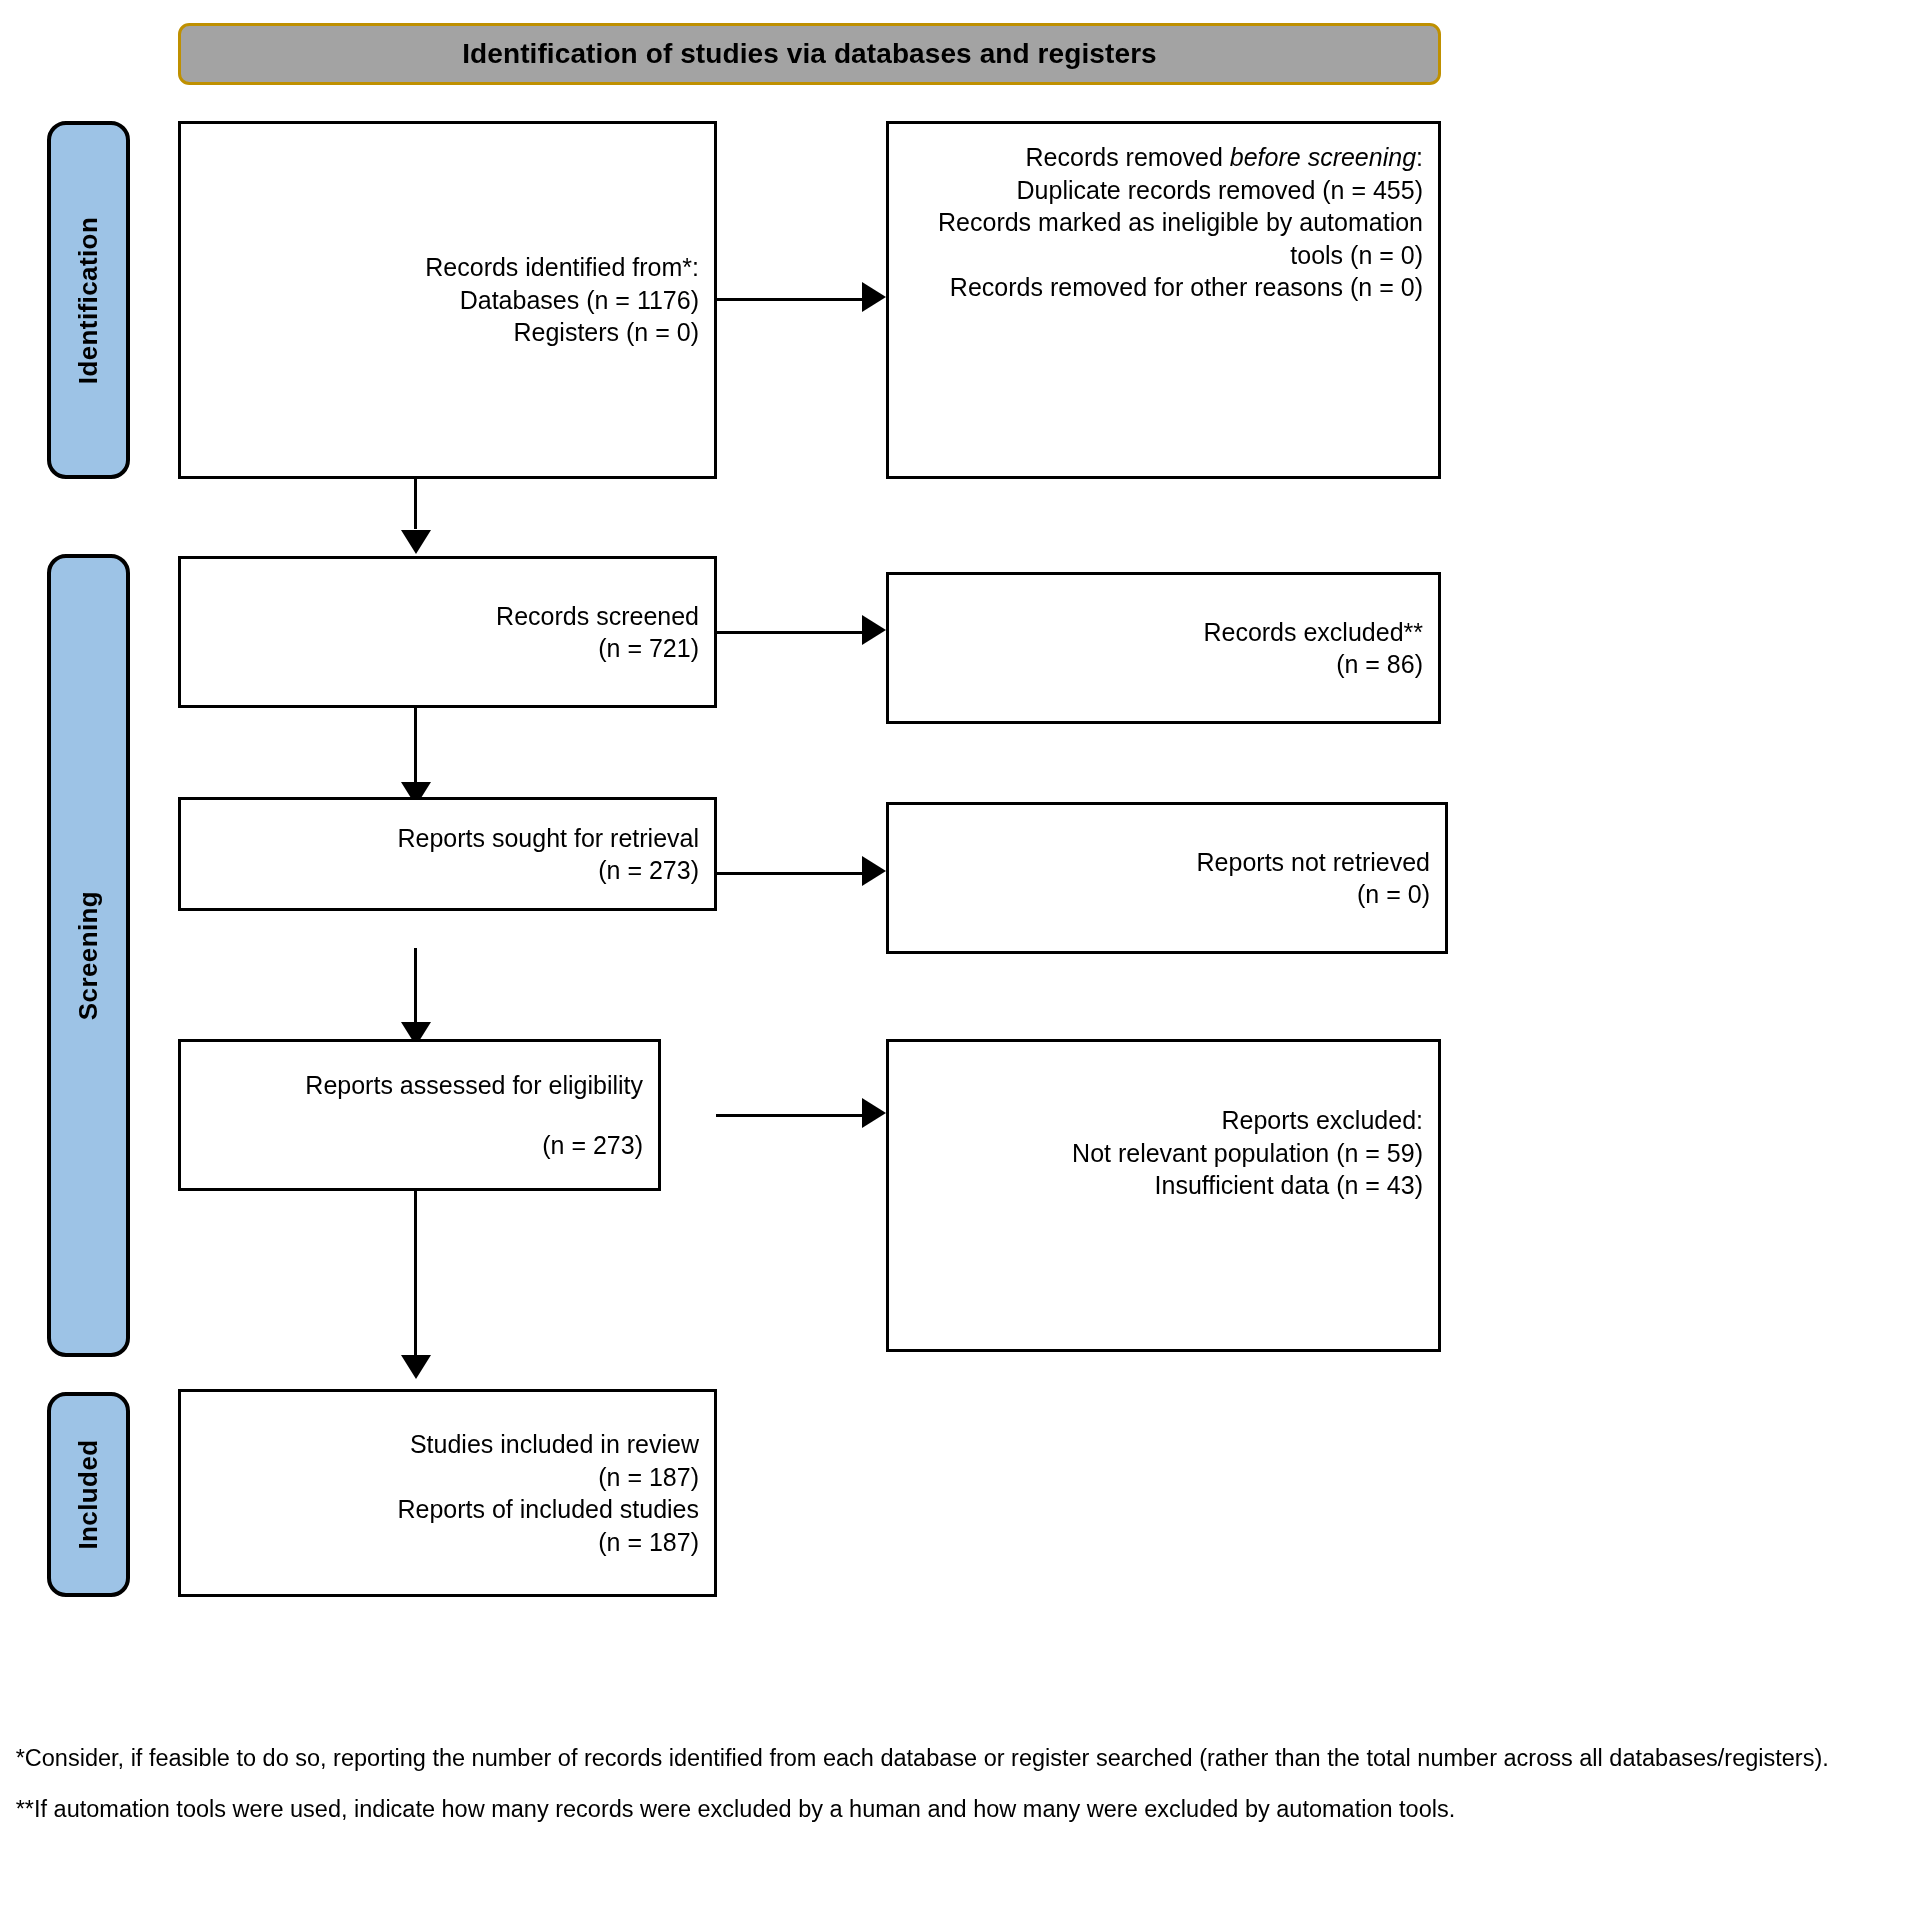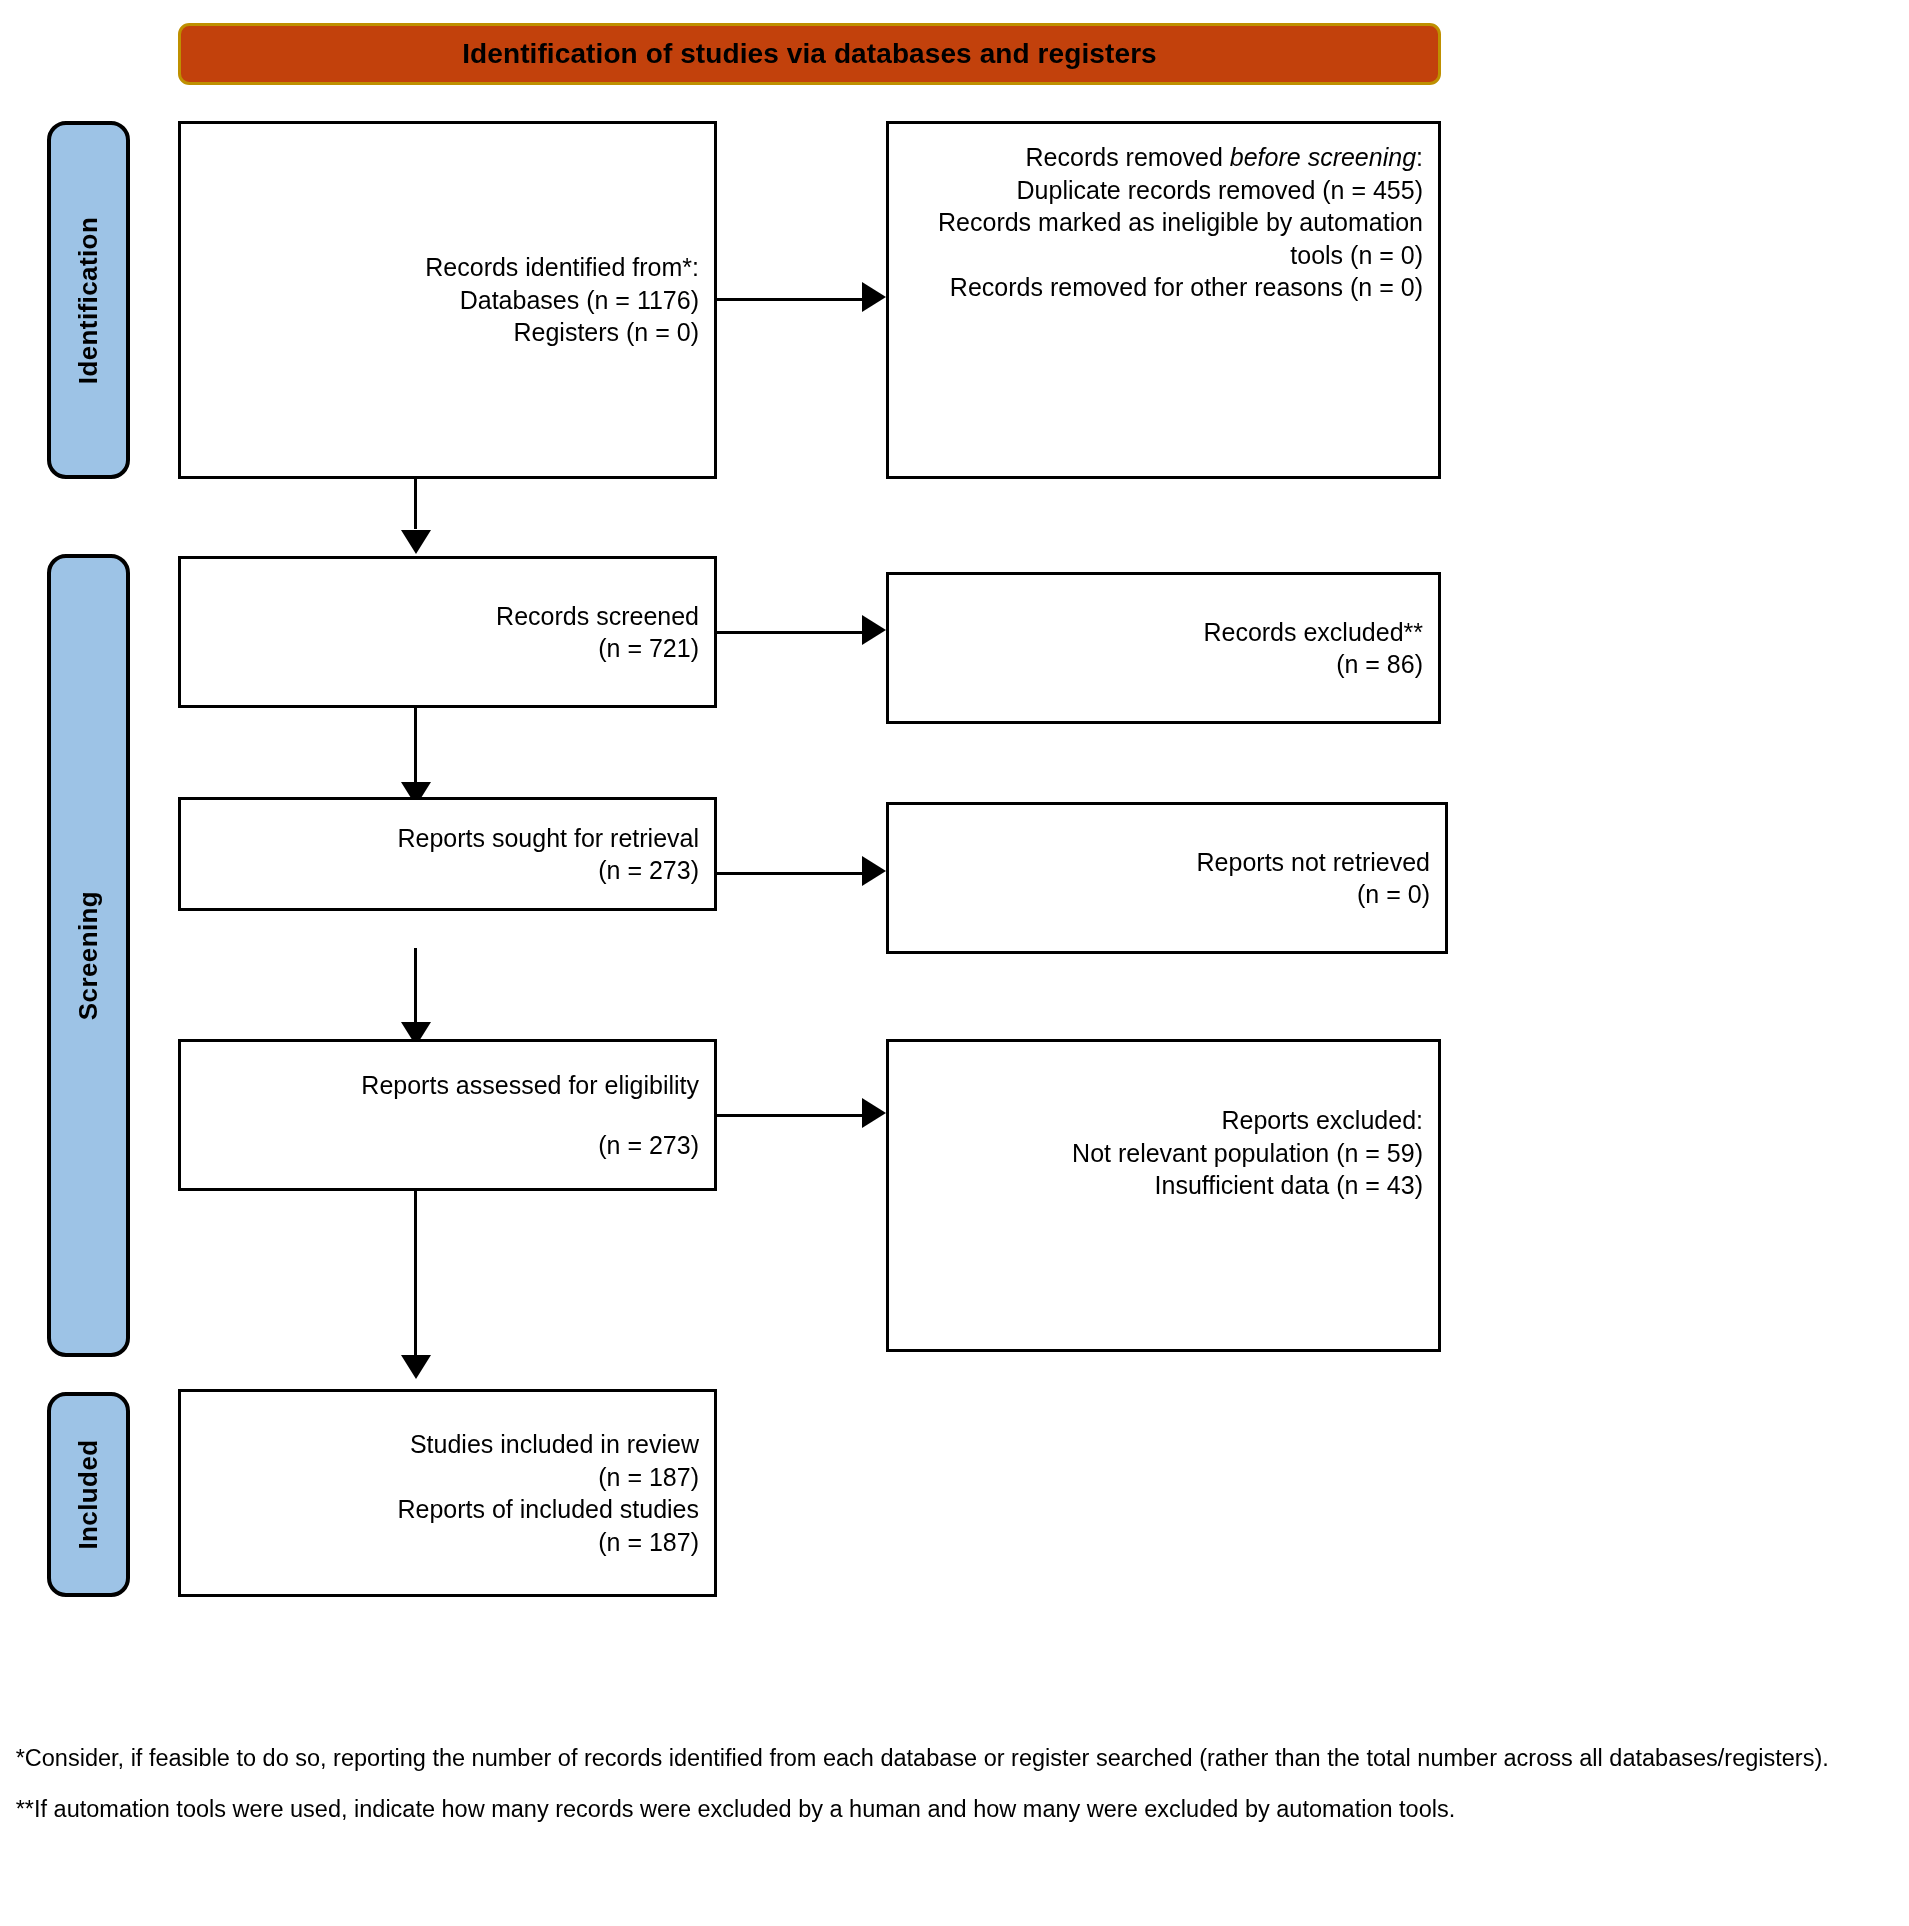--- a/index.html
+++ b/index.html
@@ -19,21 +19,21 @@
     overflow: hidden;
   }
 
   
   .banner {
     position: absolute;
     left: 178px;
     top: 22.6px;
     width: 1263px;
     height: 62px;
-    background: #c2410c;
+    background: #a3a3a3;
     border: 3px solid #bf9000;
     border-radius: 11.3px;
     box-sizing: border-box;
     display: flex;
     align-items: center;
     justify-content: center;
   }
   .banner-text {
     font-size: 28px;
     font-weight: bold;
@@ -200,21 +200,21 @@
   <div class="arrow-right" style="left:862px; top:856px;"></div>
 
   <div class="box" style="left:886px; top:802px; width:562px; height:152px;">
     <div class="line">Reports not retrieved</div>
     <div class="line">(n = 0)</div>
   </div>
 
   <div class="v-line" style="left:414px; top:948px; height:74px;"></div>
   <div class="arrow-down" style="left:401px; top:1022px;"></div>
 
-  <div class="box" style="left:178px; top:1039px; width:539px; height:152px;gap:28px;">
+  <div class="box" style="left:178px; top:1039px; width:483px; height:152px;gap:28px;">
     <div class="line">Reports assessed for eligibility</div>
     <div class="line">(n = 273)</div>
   </div>
 
   <div class="h-line" style="left:716px; top:1114px; width:146px;"></div>
   <div class="arrow-right" style="left:862px; top:1098px;"></div>
 
   <div class="box top-align" style="left:886px; top:1039px; width:555px; height:313px; padding-top:62px;">
     <div class="line">Reports excluded:</div>
     <div class="line hang">Not relevant population (n = 59)</div>

